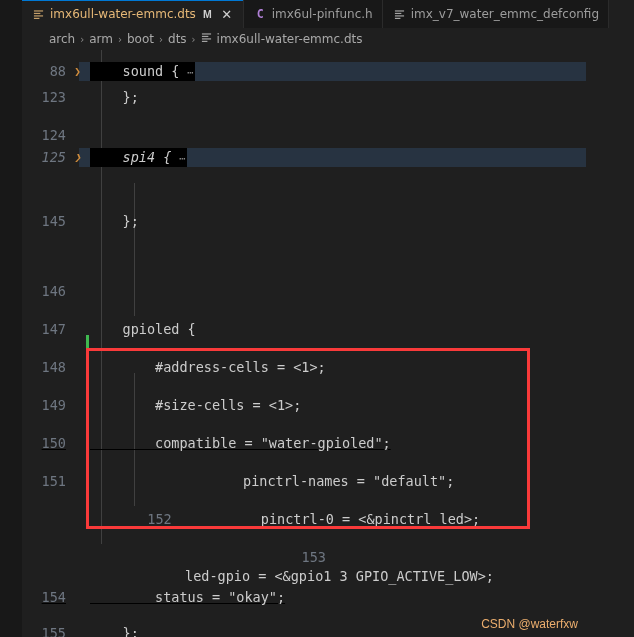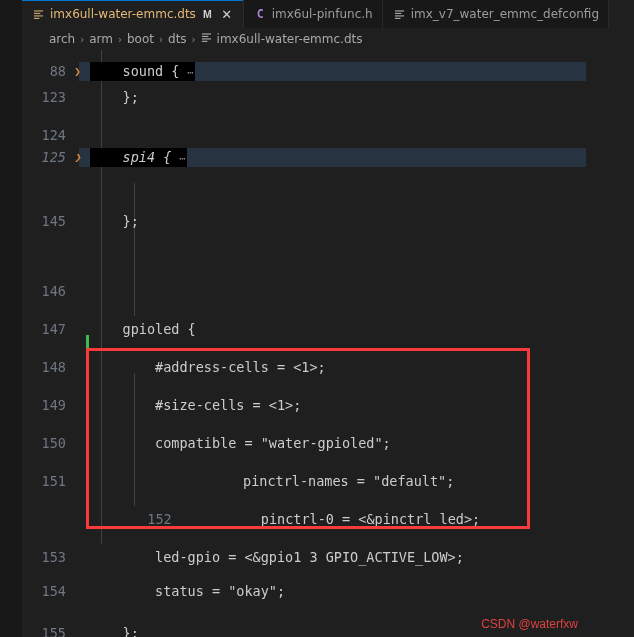--- a/index.html
+++ b/index.html
@@ -168,21 +168,21 @@
     position: absolute;
     border: 3px solid #f93a3a;
     z-index: 5;
     pointer-events: none;
   }
 
   
   .watermark {
     position: absolute;
     right: 8px; bottom: 6px;
-    color: #ef4444;
+    color: #fdba74;
     font-size: 12px;
     font-family: "Liberation Sans", sans-serif;
     z-index: 6;
     opacity: .92;
   }
 </style>
 </head>
 <body>
 
 <div id="app">
@@ -252,25 +252,25 @@
     <div class="code-area" id="code-area">
         <div class="row folded" style="top: 12px;"><div class="row-bg"></div><div class="ln">88</div><div class="fold-chevron">❯</div><div class="row-text">    sound {<span class="fold-dots"> ⋯</span></div></div>
         <div class="row" style="top: 19px;"><div class="row-bg"></div><div class="ln">123</div><div class="fold-chevron"></div><div class="row-text">    };</div></div>
         <div class="row" style="top: 38px;"><div class="row-bg"></div><div class="ln">124</div><div class="fold-chevron"></div><div class="row-text"></div></div>
         <div class="row folded" style="top: 41px; font-style: italic;"><div class="row-bg"></div><div class="ln">125</div><div class="fold-chevron">❯</div><div class="row-text">    spi4 {<span class="fold-dots"> ⋯</span></div></div>
         <div class="row" style="top: 76px; margin-top: 10px;"><div class="row-bg"></div><div class="ln">145</div><div class="fold-chevron"></div><div class="row-text">    };</div></div>
         <div class="row" style="top: 95px; margin-top: 32px;"><div class="row-bg"></div><div class="ln">146</div><div class="fold-chevron"></div><div class="row-text"></div></div>
         <div class="row" style="top: 114px;"><div class="row-bg"></div><div class="ln">147</div><div class="fold-chevron"></div><div class="row-text">    gpioled {</div></div>
         <div class="row" style="top: 133px;"><div class="row-bg"></div><div class="ln">148</div><div class="fold-chevron"></div><div class="row-text">        #address-cells = &lt;1&gt;;</div></div>
         <div class="row" style="top: 152px;"><div class="row-bg"></div><div class="ln">149</div><div class="fold-chevron"></div><div class="row-text">        #size-cells = &lt;1&gt;;</div></div>
-        <div class="row" style="top: 171px;"><div class="row-bg"></div><div class="ln">150</div><div class="fold-chevron"></div><div class="row-text">        compatible = "water-gpioled";</div></div>
+        <div class="row" style="top: 171px; text-decoration: underline;"><div class="row-bg"></div><div class="ln">150</div><div class="fold-chevron"></div><div class="row-text">        compatible = "water-gpioled";</div></div>
         <div class="row" style="top: 190px; gap: 44px;"><div class="row-bg"></div><div class="ln">151</div><div class="fold-chevron"></div><div class="row-text">        pinctrl-names = "default";</div></div>
         <div class="row" style="top: 209px; justify-content: center;"><div class="row-bg"></div><div class="ln">152</div><div class="fold-chevron"></div><div class="row-text">        pinctrl-0 = &lt;&amp;pinctrl_led&gt;;</div></div>
-        <div class="row" style="top: 228px;"><div class="row-bg"></div><div class="ln">153</div><div class="fold-chevron"></div><div class="row-text">        led-gpio = &lt;&amp;gpio1 3 GPIO_ACTIVE_LOW&gt;;</div></div>
-        <div class="row" style="top: 243px;"><div class="row-bg"></div><div class="ln">154</div><div class="fold-chevron"></div><div class="row-text">        status = "okay";</div></div>
+        <div class="row" style="top: 228px; flex-direction: column;"><div class="row-bg"></div><div class="ln">153</div><div class="fold-chevron"></div><div class="row-text">        led-gpio = &lt;&amp;gpio1 3 GPIO_ACTIVE_LOW&gt;;</div></div>
+        <div class="row" style="top: 249px; text-decoration: underline;"><div class="row-bg"></div><div class="ln">154</div><div class="fold-chevron"></div><div class="row-text">        status = "okay";</div></div>
         <div class="row" style="top: 266px;"><div class="row-bg"></div><div class="ln">155</div><div class="fold-chevron"></div><div class="row-text">    };</div></div>
         <div class="row" style="top: 285px;"><div class="row-bg"></div><div class="ln">156</div><div class="fold-chevron"></div><div class="row-text"></div></div>
         <div class="gutter-change green" style="top: 285px; height: 190px;"></div>
         <div class="indent-guide" style="left: 111.52px; top: 133px; height: 133px;"></div>
         <div class="indent-guide" style="left: 111.52px; top: 323px; height: 133px;"></div>
         <div class="indent-guide" style="left: 79px; top: 0px; height: 494px;"></div>
       </div>
     <div class="red-rect" id="red-rect" style="left: 64px; top: 298px; width: 444px; height: 181px; border-color: rgb(249, 58, 58);"></div>
   </div>
 

